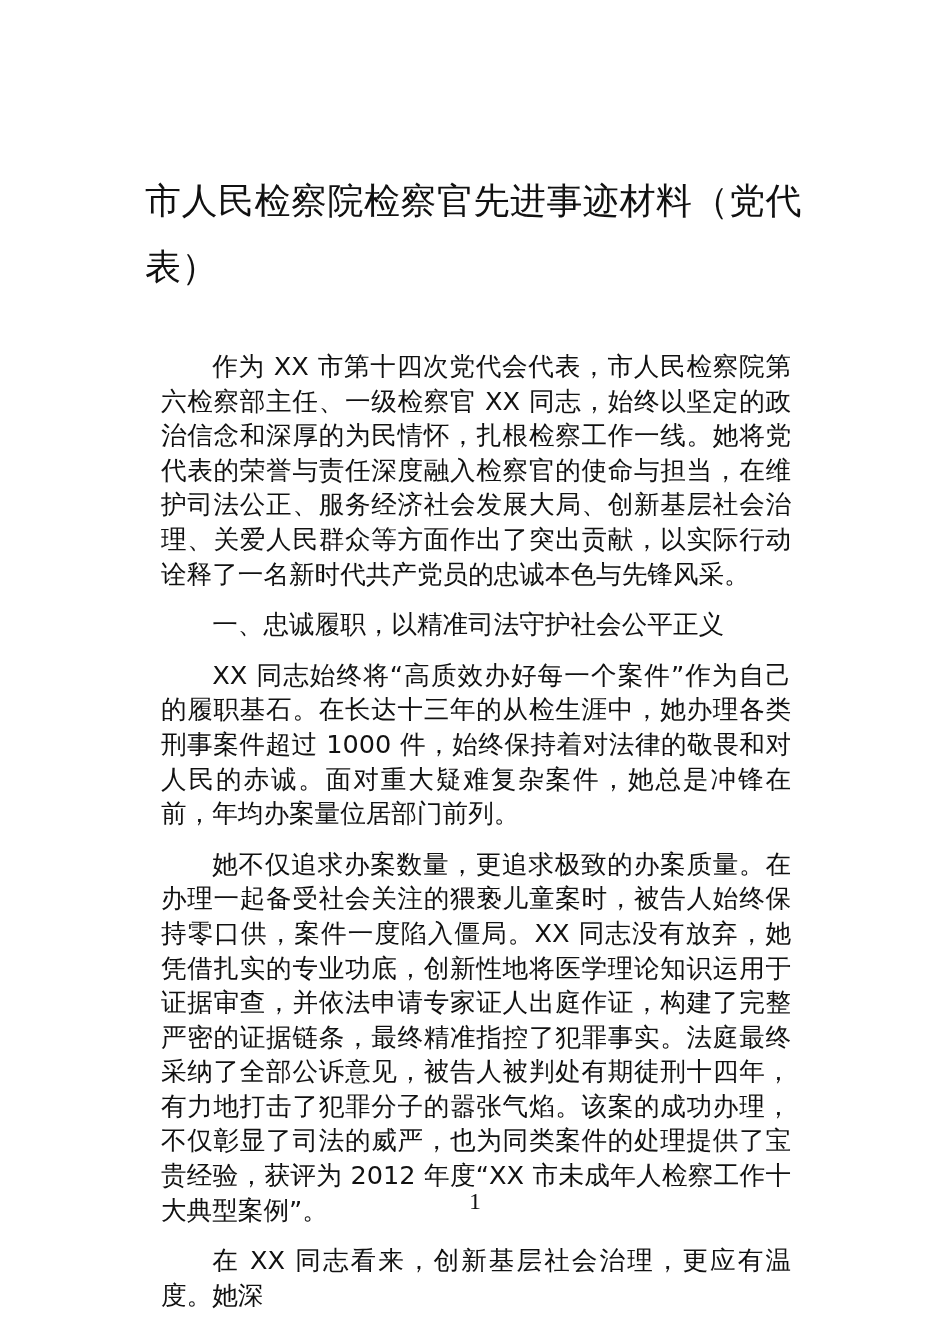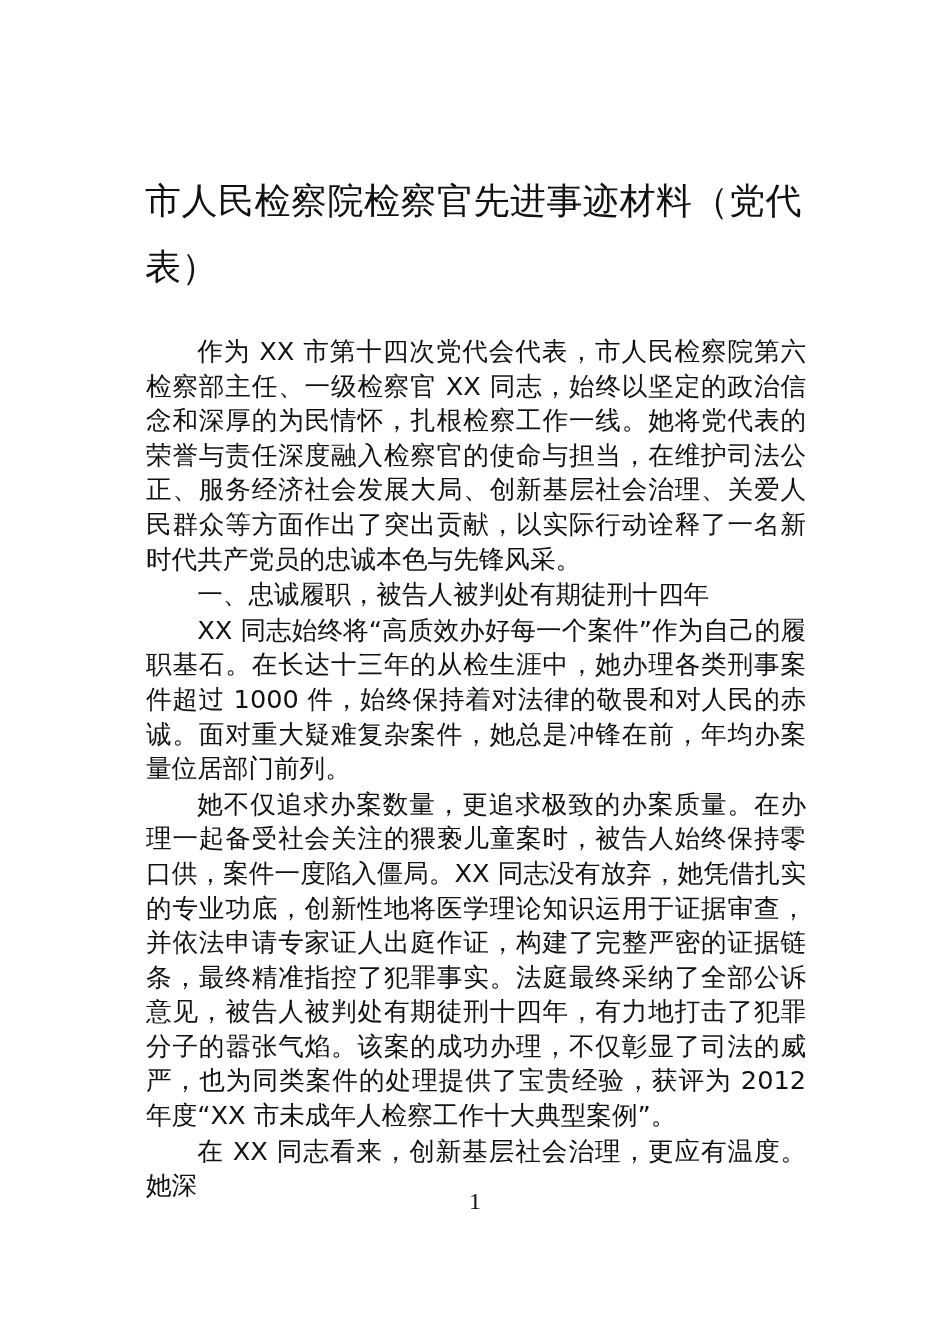--- a/index.html
+++ b/index.html
@@ -3,30 +3,30 @@
 <meta charset="utf-8">
 <style>
   html, body { margin: 0; padding: 0; background: #ffffff; }
   body { width: 950px; height: 1344px; position: relative; overflow: hidden;
          font-family: "DejaVu Sans", "Liberation Sans", sans-serif; color: #111; }
   .page { position: absolute; left: 0; top: 0; width: 950px; height: 1344px; background: #fff; }
   .title { position: absolute; left: 145px; width: 660px; top: 168px; 
            font-size: 36px; line-height: 66px; letter-spacing: 0.5px; margin: 0; font-weight: normal; }
   .body { position: absolute; left: 145px; width: 662px; top: 333px; font-size: 25.6px;
           line-height: 34.6px; text-align: justify; }
-  .body p { margin: 1px; text-indent: 2em; }
+  .body p { margin: 16px; text-indent: 2em; }
   .page-number { position: absolute; left: 0; width: 950px; top: 1188px; text-align: center;
                  font-family: "Liberation Serif", "DejaVu Serif", serif; font-size: 24px; }
 </style>
 </head>
 <body>
 
 <div class="page">
   <h1 class="title">市人民检察院检察官先进事迹材料（党代表）</h1>
   <div class="body">
     <p>作为 XX 市第十四次党代会代表，市人民检察院第六检察部主任、一级检察官 XX 同志，始终以坚定的政治信念和深厚的为民情怀，扎根检察工作一线。她将党代表的荣誉与责任深度融入检察官的使命与担当，在维护司法公正、服务经济社会发展大局、创新基层社会治理、关爱人民群众等方面作出了突出贡献，以实际行动诠释了一名新时代共产党员的忠诚本色与先锋风采。</p>
-    <p>一、忠诚履职，被告人被判处有期徒刑十四年</p>
+    <p>一、忠诚履职，以精准司法守护社会公平正义</p>
     <p>XX 同志始终将“高质效办好每一个案件”作为自己的履职基石。在长达十三年的从检生涯中，她办理各类刑事案件超过 1000 件，始终保持着对法律的敬畏和对人民的赤诚。面对重大疑难复杂案件，她总是冲锋在前，年均办案量位居部门前列。</p>
     <p>她不仅追求办案数量，更追求极致的办案质量。在办理一起备受社会关注的猥亵儿童案时，被告人始终保持零口供，案件一度陷入僵局。XX 同志没有放弃，她凭借扎实的专业功底，创新性地将医学理论知识运用于证据审查，并依法申请专家证人出庭作证，构建了完整严密的证据链条，最终精准指控了犯罪事实。法庭最终采纳了全部公诉意见，被告人被判处有期徒刑十四年，有力地打击了犯罪分子的嚣张气焰。该案的成功办理，不仅彰显了司法的威严，也为同类案件的处理提供了宝贵经验，获评为 2012 年度“XX 市未成年人检察工作十大典型案例”。</p>
     <p>在 XX 同志看来，创新基层社会治理，更应有温度。她深</p>
   </div>
   <div class="page-number">1</div>
 </div>
 
 </body></html>

